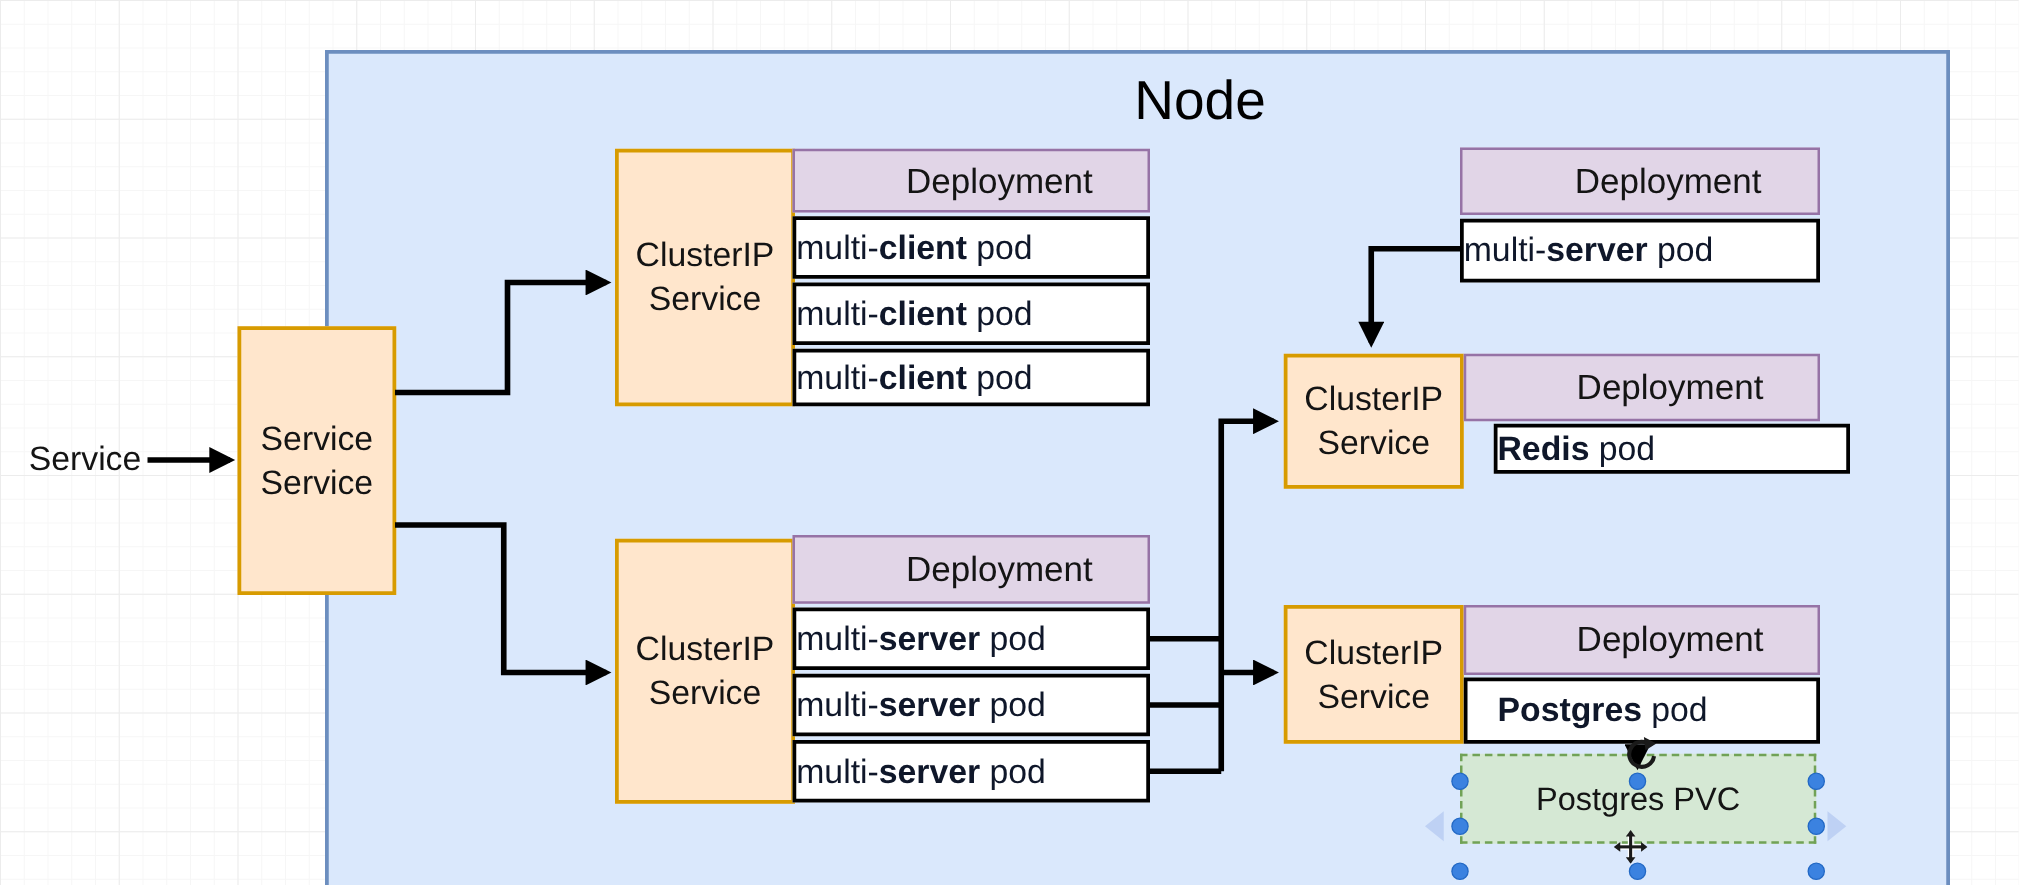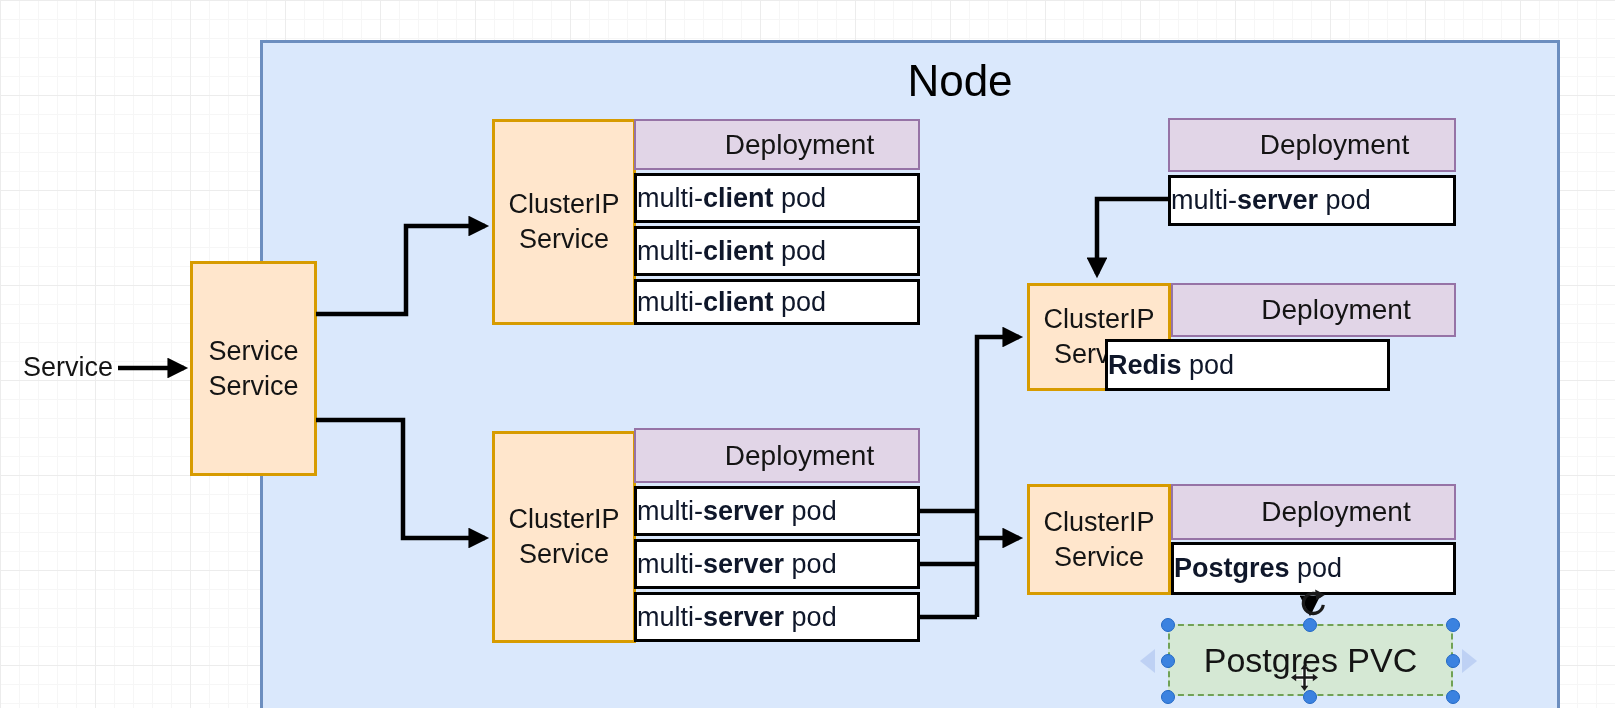--- a/index.html
+++ b/index.html
@@ -41,24 +41,24 @@
     background:#ffffff;border:3px solid #000000;
     display:flex;align-items:center;justify-content:flex-start;
     font-size:27px;color:#0f172a;
   }
   .pod-row .sfx, .pod-row .pfx{white-space:pre;}
   .traffic{
     left:20px;top:352px;width:96px;text-align:center;
     font-size:27px;color:#141414;
   }
   .pvc-box{
-    left:1168px;top:624px;width:285px;height:72px;
+    left:1168px;top:603px;width:285px;height:72px;
     background:#d5e8d4;border:2.5px dashed #71a257;
     display:flex;align-items:center;justify-content:center;
-    font-size:34px;color:#141414;
+    font-size:26px;color:#141414;
   }
   .handle{
     position:absolute;width:14px;height:14px;border-radius:50%;
     background:#3b82e0;border:1.5px solid #2268c4;
   }
   .dir-arrow{position:absolute;width:0;height:0;opacity:.85;}
   .dir-left{border-top:12px solid transparent;border-bottom:12px solid transparent;border-right:15px solid #b8cdf2;}
   .dir-right{border-top:12px solid transparent;border-bottom:12px solid transparent;border-left:15px solid #b8cdf2;}
   svg.connectors{position:absolute;left:0;top:0;}
   .edge{stroke:#000;stroke-width:4.5;fill:none;}
@@ -122,32 +122,32 @@
     <span><span class="pfx">multi-</span><b>server</b><span class="sfx"> pod</span></span>
   </div>
 
   <div class="abs service-box" style="left:1027px;top:283px;width:144px;height:108px;">
     <span>ClusterIP</span>
     <span>Service</span>
   </div>
   <div class="abs dep-header" style="left:1171px;top:283px;width:285px;height:54px;">
     <span>Deployment</span>
   </div>
-  <div class="abs pod-row" style="left:1105px;top:339px;width:285px;height:52px;">
+  <div class="abs pod-row" style="left:1195px;top:339px;width:285px;height:40px;">
     <span><span class="pfx"></span><b>Redis</b><span class="sfx"> pod</span></span>
   </div>
 
   <div class="abs service-box" style="left:1027px;top:484px;width:144px;height:111px;">
     <span>ClusterIP</span>
     <span>Service</span>
   </div>
   <div class="abs dep-header" style="left:1171px;top:484px;width:285px;height:56px;">
     <span>Deployment</span>
   </div>
-  <div class="abs pod-row" style="left:1171px;top:542px;width:285px;height:53px;">
+  <div class="abs pod-row" style="left:1171px;top:542px;width:285px;height:53px;padding-left:24px;">
     <span><span class="pfx"></span><b>Postgres</b><span class="sfx"> pod</span></span>
   </div>
 
   <div class="abs pvc-box">
     <span>Postgres PVC</span>
   </div>
 
   <svg class="connectors" width="1615" height="708" viewBox="0 0 1615 708">
     <defs>
       <marker id="ah" viewBox="0 0 10 10" refX="8" refY="5" markerWidth="5" markerHeight="4.6" orient="auto">

